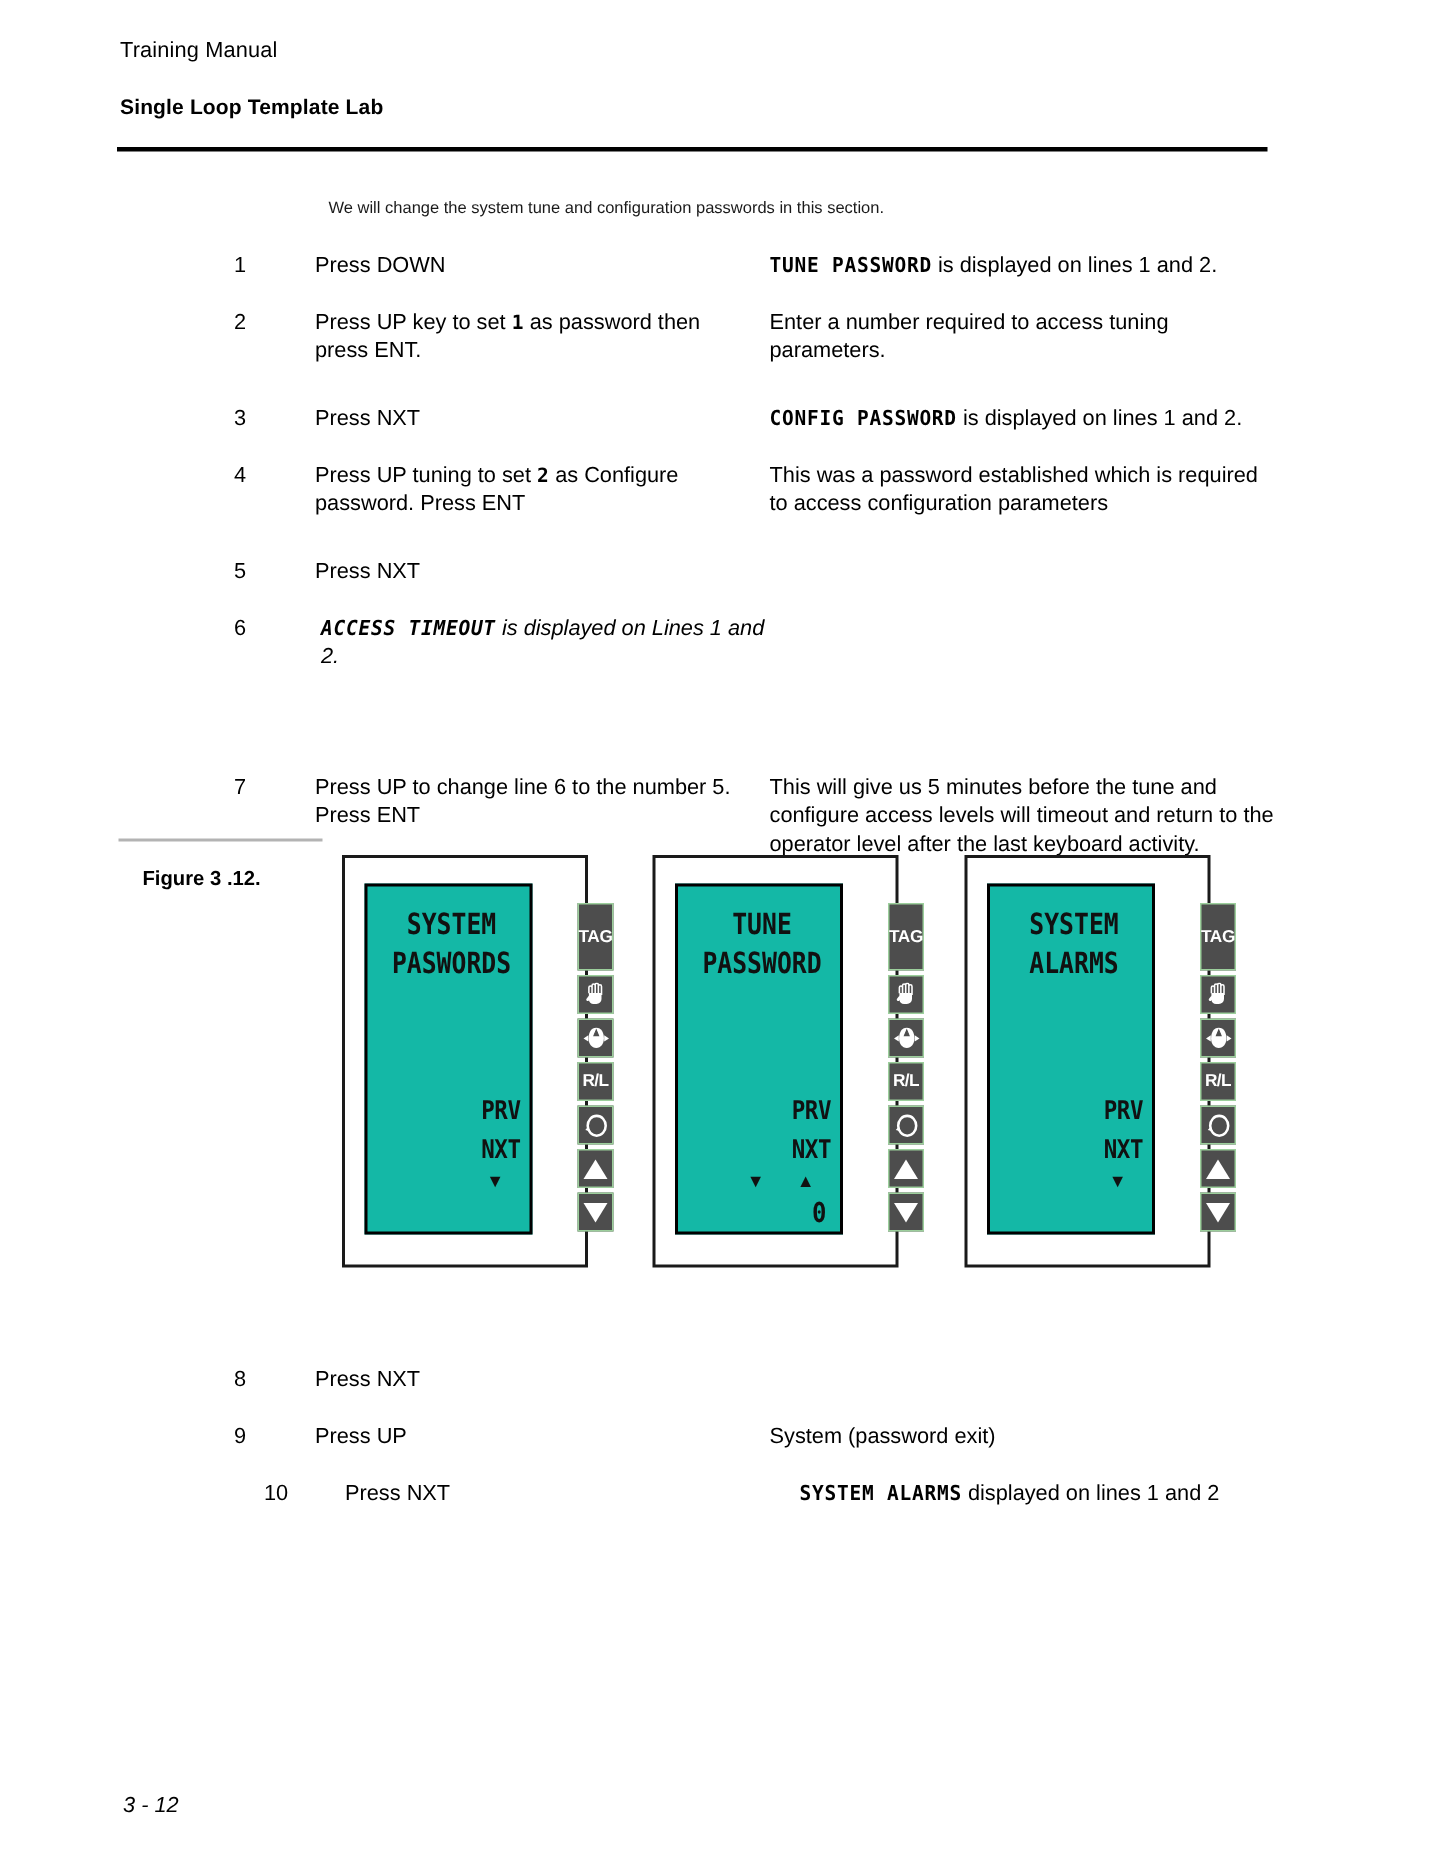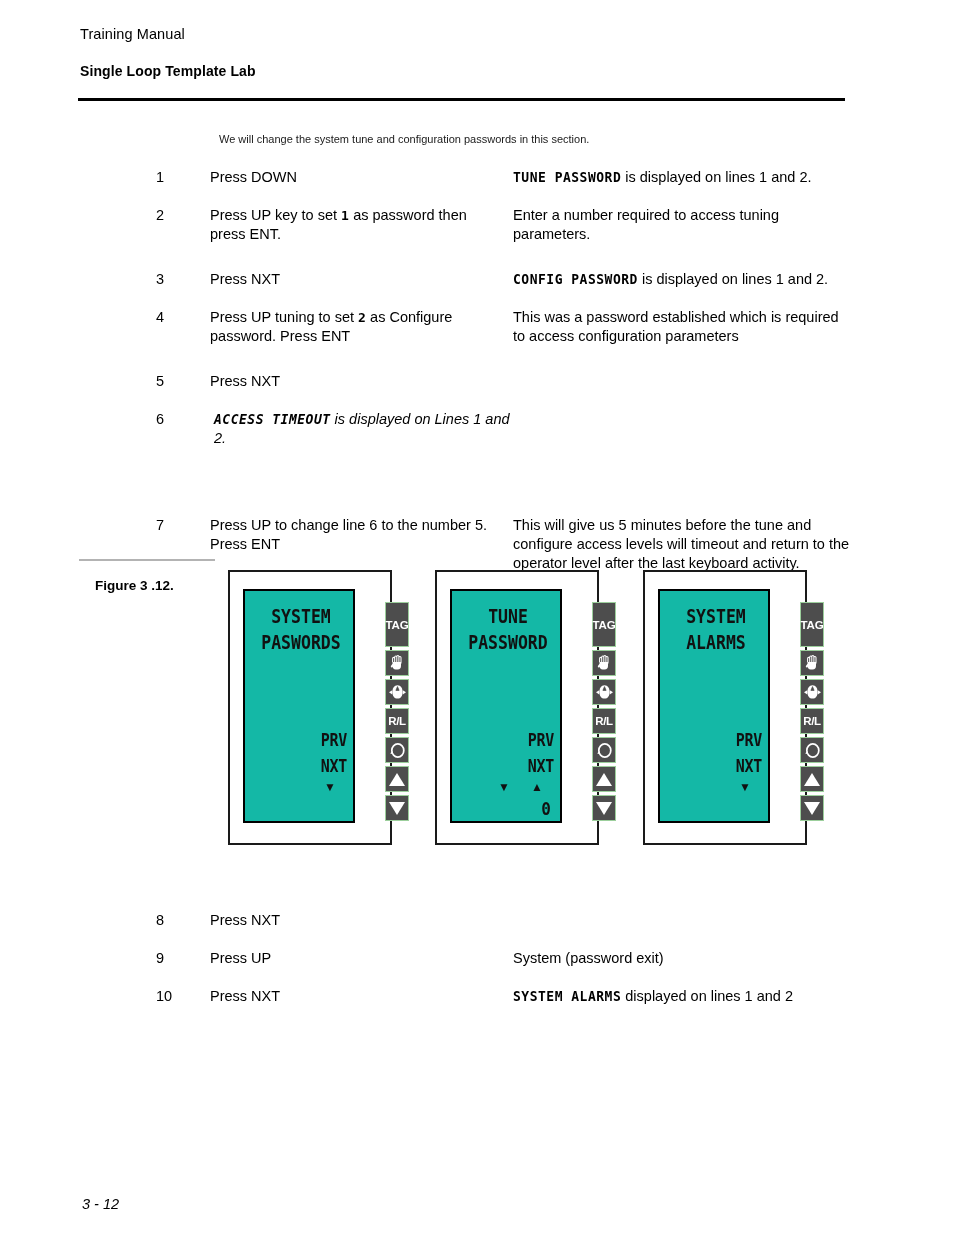--- a/index.html
+++ b/index.html
@@ -471,21 +471,21 @@
     <span class="step-act">Press NXT</span>
     <span class="step-res"></span>
   </div>
 
   <div class="step-row" style="height:20px; margin-top:16px;">
     <span class="step-num">9</span>
     <span class="step-act">Press UP</span>
     <span class="step-res">System (password exit)</span>
   </div>
 
-  <div class="step-row" style="height:20px; margin-top:16px;">
+  <div class="step-row" style="height:20px; margin-top:16px;margin-left:20px;">
     <span class="step-num">10</span>
     <span class="step-act">Press NXT</span>
     <span class="step-res"><span class="lcd">SYSTEM ALARMS</span><span> displayed on lines 1 and 2</span></span>
   </div>
 
 </div>
 
 <div class="footer">3 - 12</div>
 
 </body></html>

